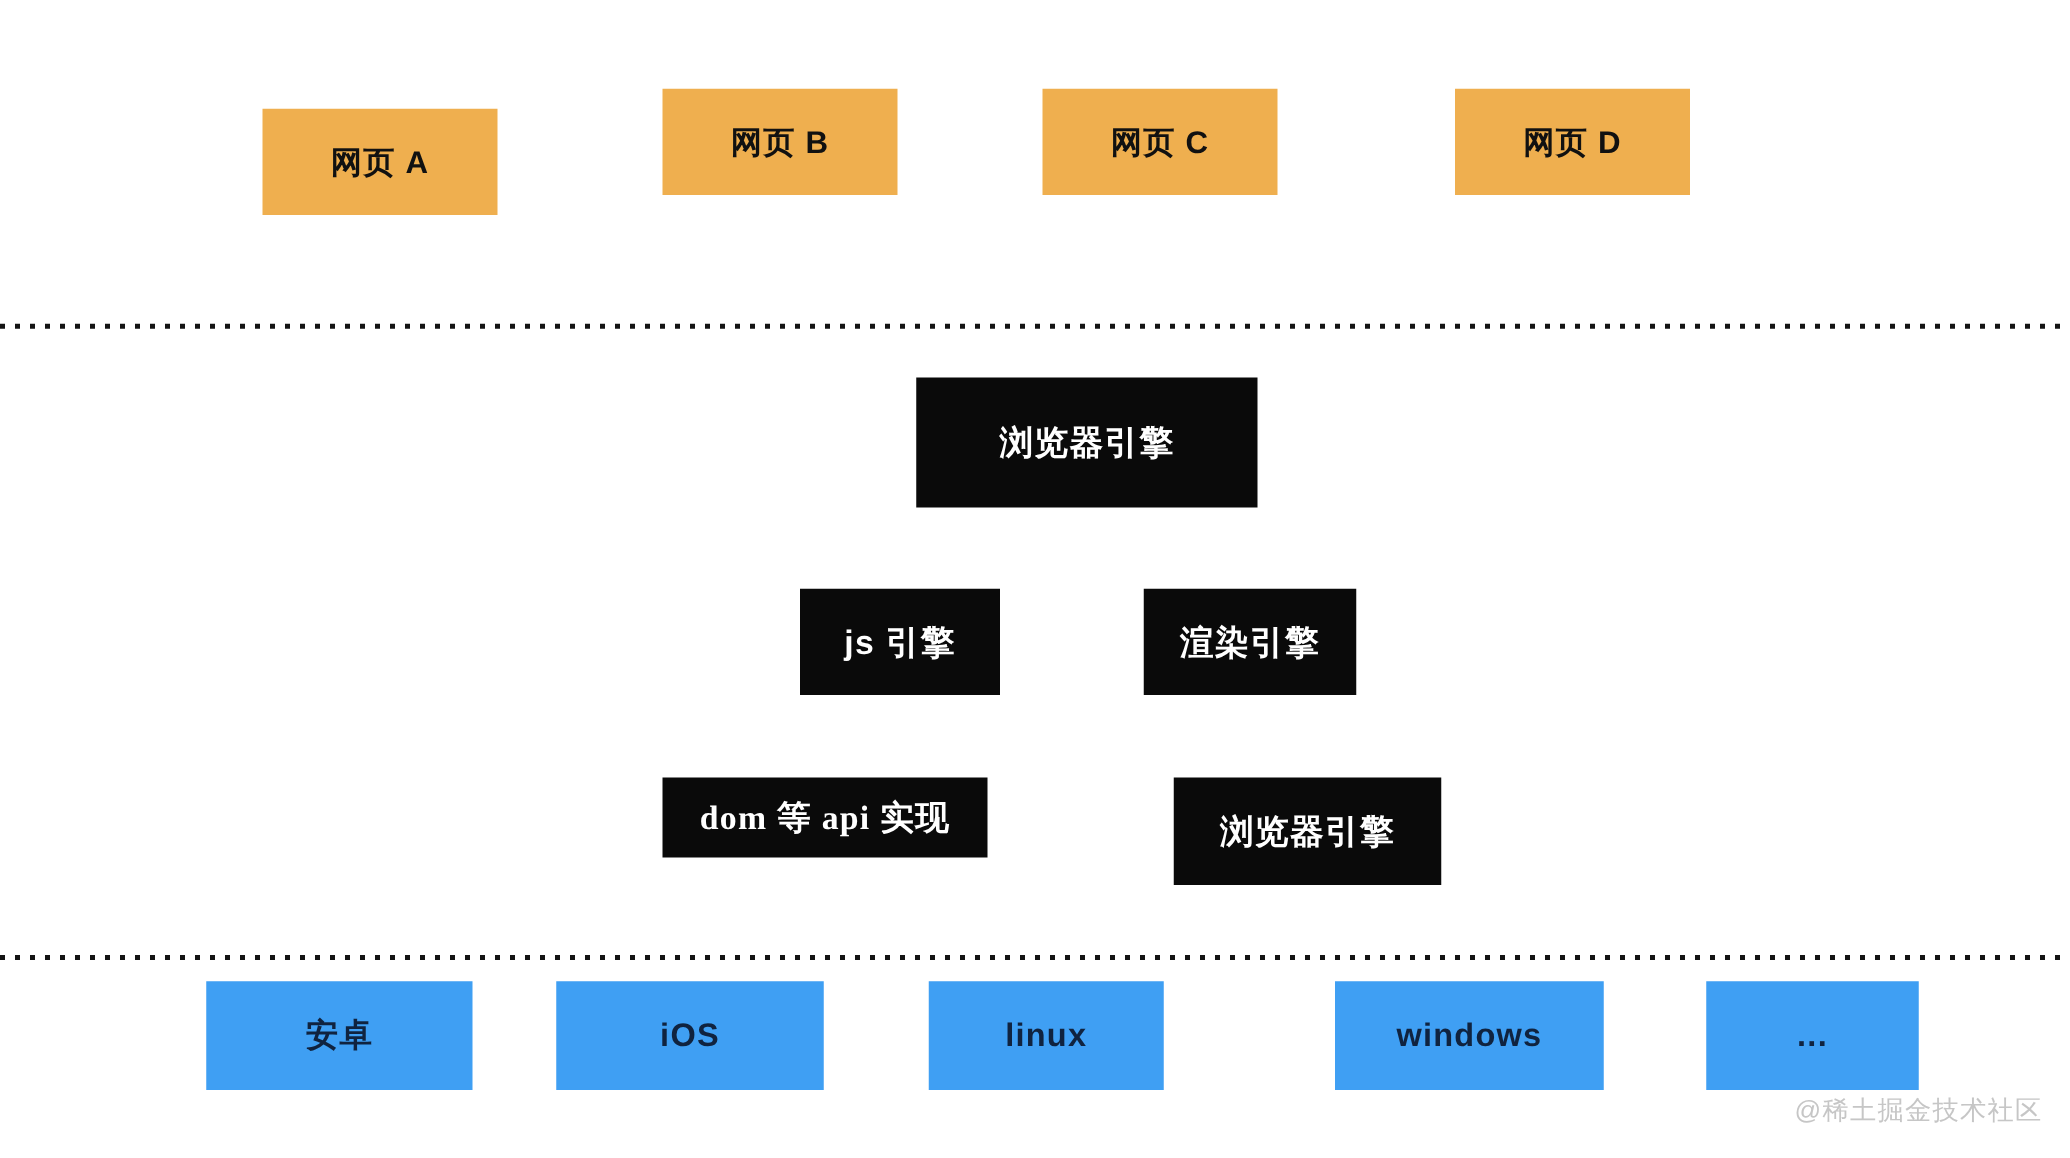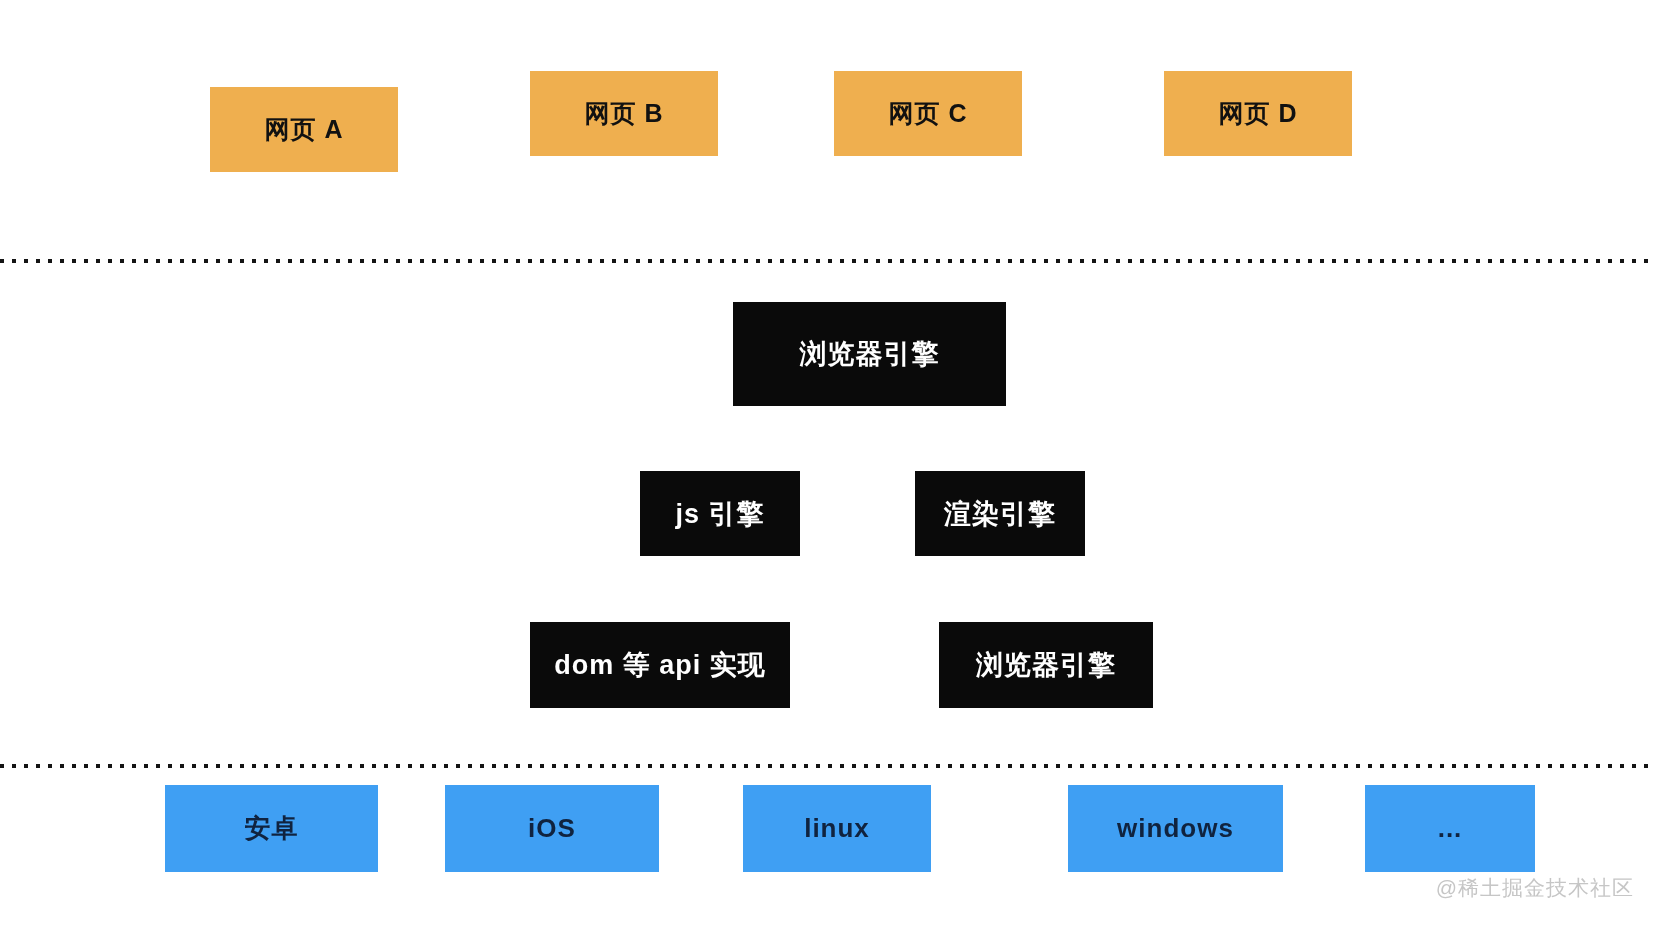--- a/index.html
+++ b/index.html
@@ -18,21 +18,21 @@
       top:71px;height:85px;width:188px;font-size:25px;letter-spacing:1px;}
   .wp-a{left:210px;margin-top:16px;}
   .wp-b{left:530px;}
   .wp-c{left:834px;}
   .wp-d{left:1164px;}
   
   .blk{background:var(--engine-bg,#0a0a0a);color:var(--engine-text,#ffffff);font-size:27px;letter-spacing:1px;}
   .browser-engine{left:733px;top:302px;width:273px;height:104px;}
   .js-engine{left:640px;top:471px;width:160px;height:85px;}
   .render-engine{left:915px;top:471px;width:170px;height:85px;text-align:center;}
-  .dom-api{left:530px;top:622px;width:260px;height:86px;}
+  .dom-api{left:530px;top:622px;width:260px;height:64px;font-family:Liberation Serif, serif;}
   .render-impl{left:939px;top:622px;width:214px;height:86px;}
   
   .plat{background:var(--platform-bg,#3f9ff3);color:var(--platform-text,#10233f);
         top:785px;height:87px;font-size:26px;letter-spacing:1px;}
   .plat-android{left:165px;width:213px;}
   .plat-ios{left:445px;width:214px;}
   .plat-linux{left:743px;width:188px;}
   .plat-windows{left:1068px;width:215px;}
   .plat-more{left:1365px;width:170px;}
   

